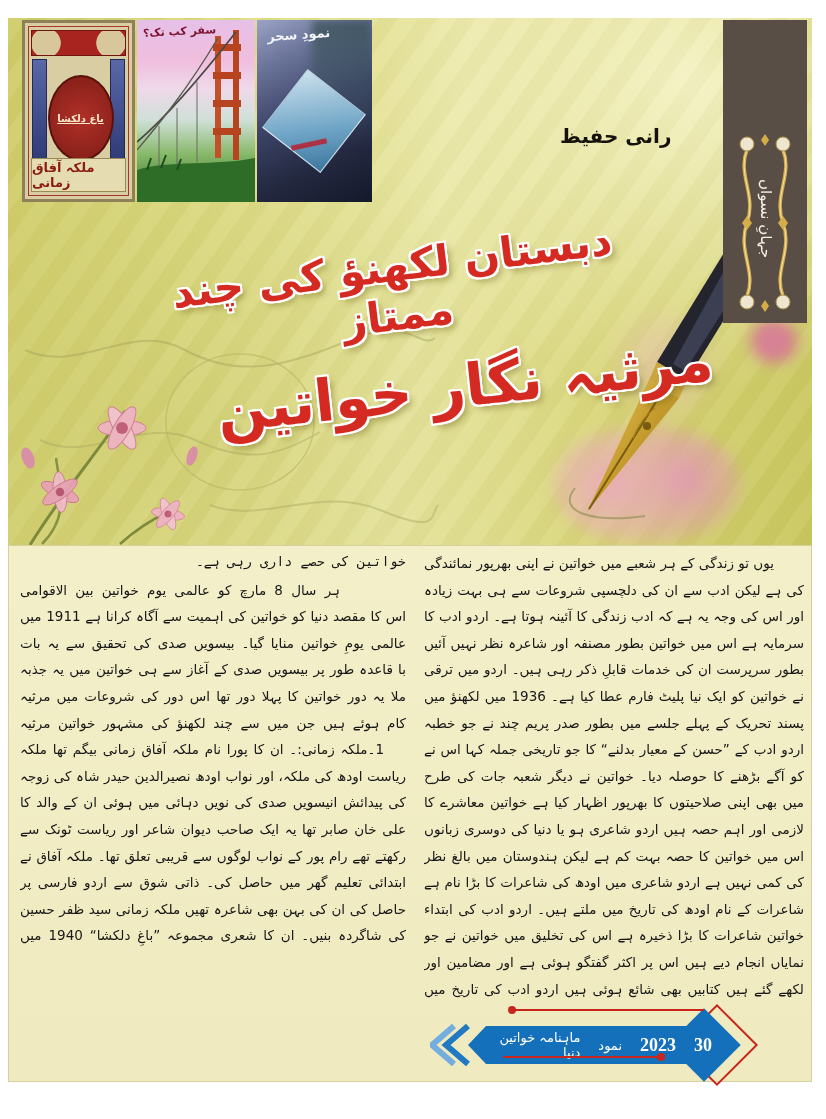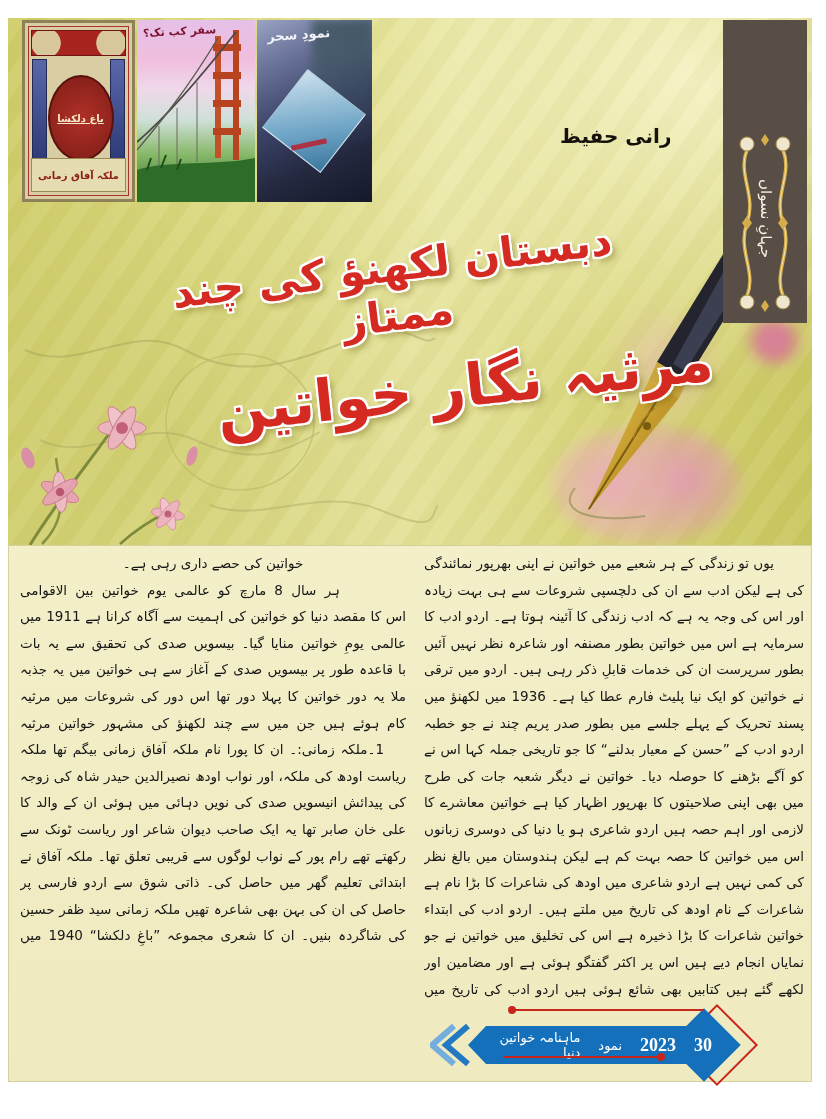--- a/index.html
+++ b/index.html
@@ -36,21 +36,21 @@
                      radial-gradient(circle at 85% 50%,#d8c79a 18%,transparent 19%);}
   .c1 .pillar{position:absolute;top:36px;height:98px;width:13px;
     background:linear-gradient(180deg,#5a67a8,#303c78);border:1px solid #202a55;}
   .c1 .pillar.pl{left:7px;} .c1 .pillar.pr{right:7px;}
   .c1 .medallion{position:absolute;left:50%;top:52px;width:62px;height:82px;margin-left:-31px;
     border-radius:50%;background:radial-gradient(circle,#b03028,#7e1d16);border:2px solid #58110c;
     display:flex;align-items:center;justify-content:center;text-align:center;
     color:#f7e9c8;font-size:10px;font-weight:bold;line-height:13px;text-decoration:underline;}
   .c1 .bottomband{position:absolute;left:6px;right:6px;bottom:7px;height:32px;background:#e6dcb2;
     border:1px solid #9a8a58;display:flex;align-items:center;justify-content:center;
-    color:#8a1d14;font-size:10px;font-weight:bold;}
+    color:#8a1d14;font-size:13px;font-weight:bold;}
   .c2{left:137px;width:118px;
     background:linear-gradient(180deg,#e6c0e8 0%,#f0bede 22%,#efd9ea 38%,#cfe0d8 55%,#86b868 74%,#2f6b2a 100%);}
   .c2 .title{position:absolute;left:6px;top:5px;color:#7c1430;font-size:11px;font-weight:bold;
     transform:rotate(-3deg);z-index:2;}
   .c3{left:257px;width:115px;
     background:linear-gradient(155deg,#9aa3c4 0%,#6a7398 22%,#3c4468 48%,#23283f 75%,#14182a 100%);}
   .c3 .mist{position:absolute;right:0;top:0;width:52%;height:70%;filter:blur(4px);
     background:linear-gradient(180deg,rgba(60,84,92,.85),rgba(60,84,92,0));}
   .c3 .title{position:absolute;left:10px;top:7px;color:#f2f4f8;font-size:13px;font-weight:bold;
     transform:rotate(-4deg);z-index:2;}
@@ -79,21 +79,21 @@
   .pen{left:535px;top:228px;z-index:2;}
 
   
   .panel{left:8px;top:545px;width:804px;height:537px;z-index:2;
     background:linear-gradient(180deg,#f3efc9,#efeabf);border:1px solid #d6d09c;box-sizing:border-box;}
   .col{z-index:3;direction:rtl;color:#171717;}
   .col-right{left:424px;top:550px;width:380px;}
   .col-left{left:20px;top:550px;width:386px;}
   .tline{height:26.6px;line-height:26.6px;font-size:13.5px;overflow:hidden;
     text-align:justify;text-align-last:justify;white-space:normal;}
-  .tline.end{text-align:center;text-align-last:auto;}
+  .tline.end{text-align:right;text-align-last:auto;font-family:Liberation Mono, monospace;}
   .tline.ind1{padding-right:66px;}
   .tline.ind2{padding-right:22px;}
   .tline.ind3{padding-right:30px;}
 
   
   .red-diamond{left:688px;top:1016px;width:58px;height:58px;transform:rotate(45deg);
     border:2px solid #c8251c;z-index:6;box-sizing:border-box;}
   .blue-diamond{left:678px;top:1019px;width:52px;height:52px;transform:rotate(45deg);
     background:#1470bb;z-index:7;}
   .banner-bar{left:468px;top:1026px;width:250px;height:38px;background:#1470bb;z-index:8;

